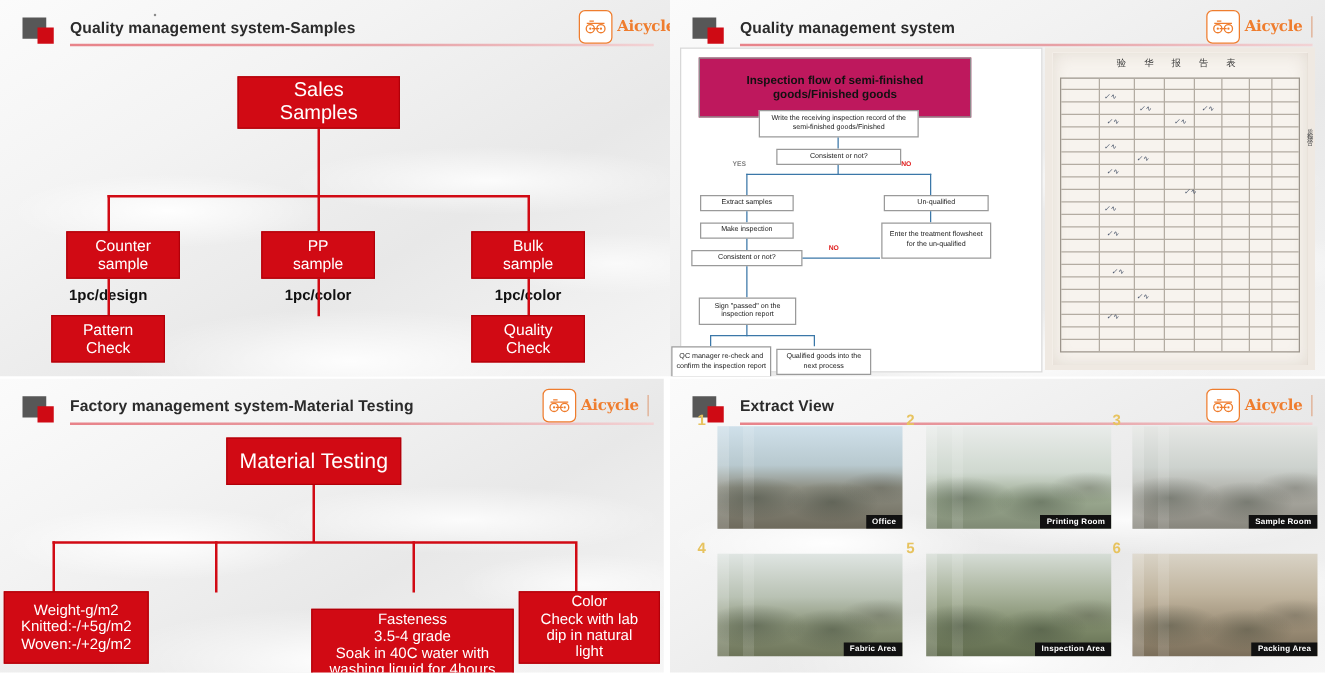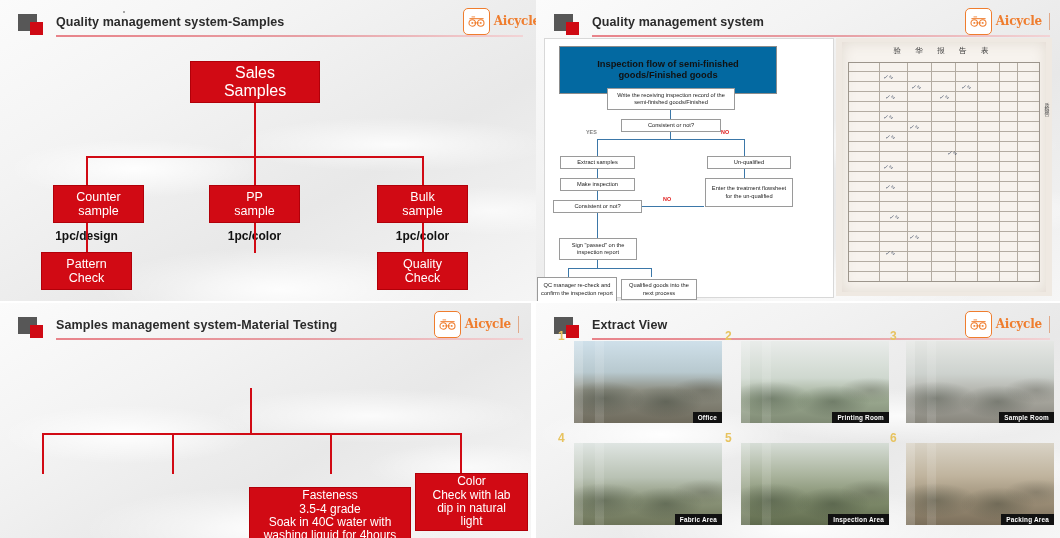--- a/index.html
+++ b/index.html
@@ -52,21 +52,21 @@
   .rbox{position:absolute;background:#d10a14;border:1px solid #b10009;color:#fff;
         display:flex;align-items:center;justify-content:center;text-align:center;
         line-height:1.12;font-weight:400;box-sizing:border-box;}
   .rline{position:absolute;background:#d10a14;}
   .lbl{position:absolute;font-size:11.5px;font-weight:700;color:#111;text-align:center;}
 
   
   .flowcard{position:absolute;left:8px;top:38px;width:288px;height:258px;
             background:#fff;border:1px solid #d8d8d8;}
   .fctitle{position:absolute;left:14px;top:7px;width:218px;height:48px;
-           border:1px solid #8c8c8c;background:#0369a1;display:flex;align-items:center;
+           border:1px solid #8c8c8c;background:#be185d;display:flex;align-items:center;
            justify-content:center;text-align:center;font-size:9.3px;font-weight:700;
            color:#111;line-height:1.22;padding:1px 3px;box-sizing:border-box;}
   .fbox{position:absolute;border:1px solid #9a9a9a;background:#fff;color:#1b1b1b;
         font-size:5.7px;display:flex;align-items:center;justify-content:center;
         text-align:center;line-height:1.26;padding:1px 2px;box-sizing:border-box;}
   .fl{position:absolute;background:#3b77a8;}
   .fyes{position:absolute;font-size:5.4px;color:#808080;font-weight:600;}
   .fno{position:absolute;font-size:5.4px;color:#e02020;font-weight:600;}
 
   
@@ -148,46 +148,48 @@
     <div class="rbox" id="s-c2-bot" style="left:377px;top:252px;width:91px;height:38px;font-size:12.5px;">Quality<br>Check</div>
   </div>
 
   <div class="panel bl">
     <div class="cloudbg"></div>
     <div class="phead">
       <div class="mark">
         <div class="sq-gray"></div>
           <div class="sq-red"></div>
       </div>
-      <div class="ptitle">Samples management system-Material Testing</div>
+      <div class="ptitle">Factory management system-Material Testing</div>
       <div class="hrule"></div>
       <div class="logo">
         <span class="badge">
           <svg width="17" height="13" viewBox="0 0 24 18">
             <circle cx="6" cy="11" r="4.6" fill="none" stroke="#ef7d2e" stroke-width="1.5"></circle>
             <circle cx="18" cy="11" r="4.6" fill="none" stroke="#ef7d2e" stroke-width="1.5"></circle>
             <path d="M2 5h20" stroke="#ef7d2e" stroke-width="1.5" fill="none"></path>
             <path d="M8 11h8" stroke="#ef7d2e" stroke-width="1.3"></path>
             <circle cx="6" cy="11" r="1.3" fill="#ef7d2e"></circle>
             <circle cx="18" cy="11" r="1.3" fill="#ef7d2e"></circle>
             <path d="M5 2.5h5" stroke="#ef7d2e" stroke-width="1.2"></path>
           </svg>
         </span>
         <span class="word">Aicycle</span>
         <span class="bar"></span>
       </div>
     </div>
 
+    <div class="rbox" id="m-root" style="left:181px;top:47px;width:140px;height:38px;font-size:17px;">Material Testing</div>
     <div class="rline" style="left:250px;top:85px;width:1.8px;height:46px;"></div>
     <div class="rline" style="left:42px;top:130px;width:418px;height:1.8px;"></div>
     <div class="rline" style="left:42px;top:130px;width:1.8px;height:41px;"></div>
     <div class="rline" style="left:172px;top:130px;width:1.8px;height:41px;"></div>
     <div class="rline" style="left:330px;top:130px;width:1.8px;height:41px;"></div>
     <div class="rline" style="left:460px;top:130px;width:1.8px;height:41px;"></div>
 
+    <div class="rbox" id="m-i0" style="left:3px;top:170px;width:116px;height:58px;font-size:12px;">Weight-g/m2<br>Knitted:-/+5g/m2<br>Woven:-/+2g/m2</div>
     <div class="rbox" id="m-i2" style="left:249px;top:184px;width:162px;height:58px;font-size:12px;">Fasteness<br>3.5-4 grade<br>Soak in 40C water with<br>washing liquid for 4hours</div>
     <div class="rbox" id="m-i3" style="left:415px;top:170px;width:113px;height:58px;font-size:12px;">Color<br>Check with lab<br>dip in natural<br>light</div>
   </div>
 
   <div class="panel tr">
     <div class="cloudbg"></div>
     <div class="phead">
       <div class="mark">
         <div class="sq-gray"></div>
           <div class="sq-red"></div>

